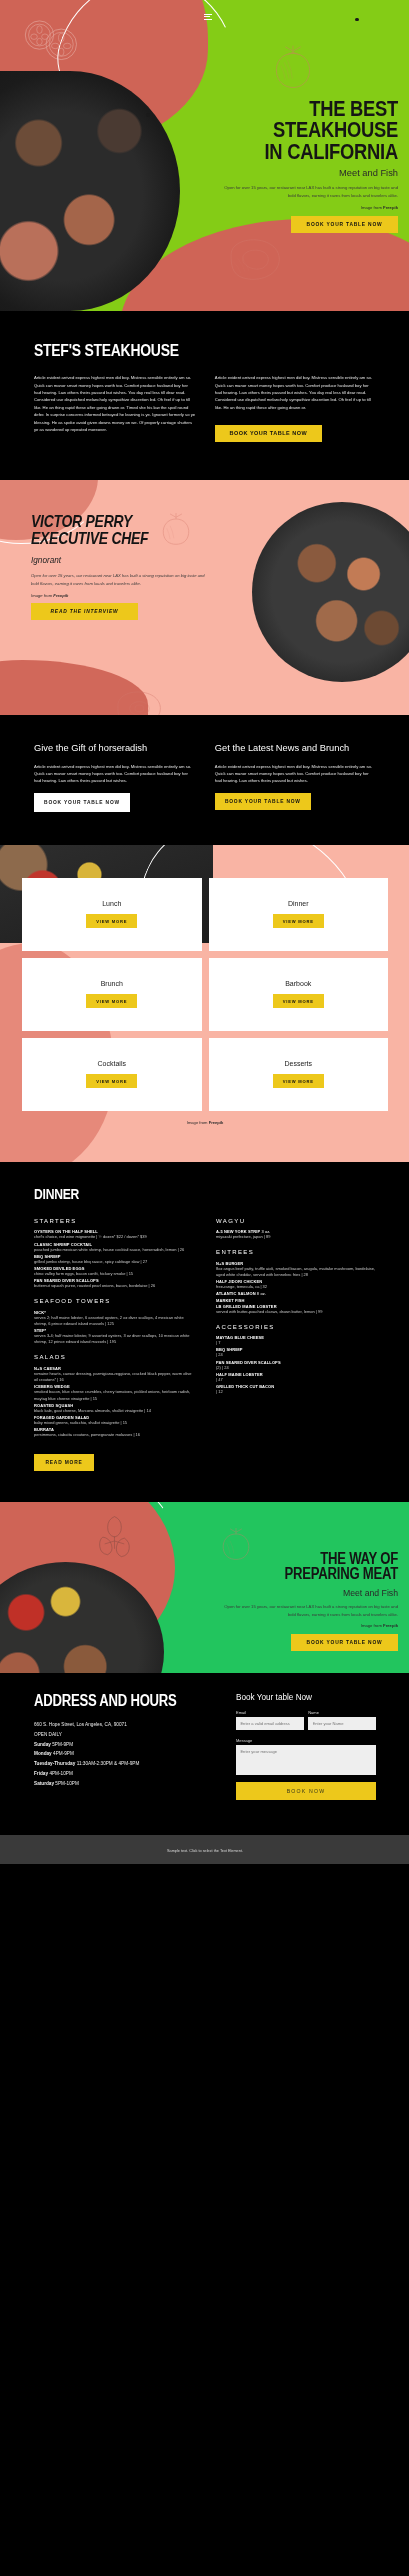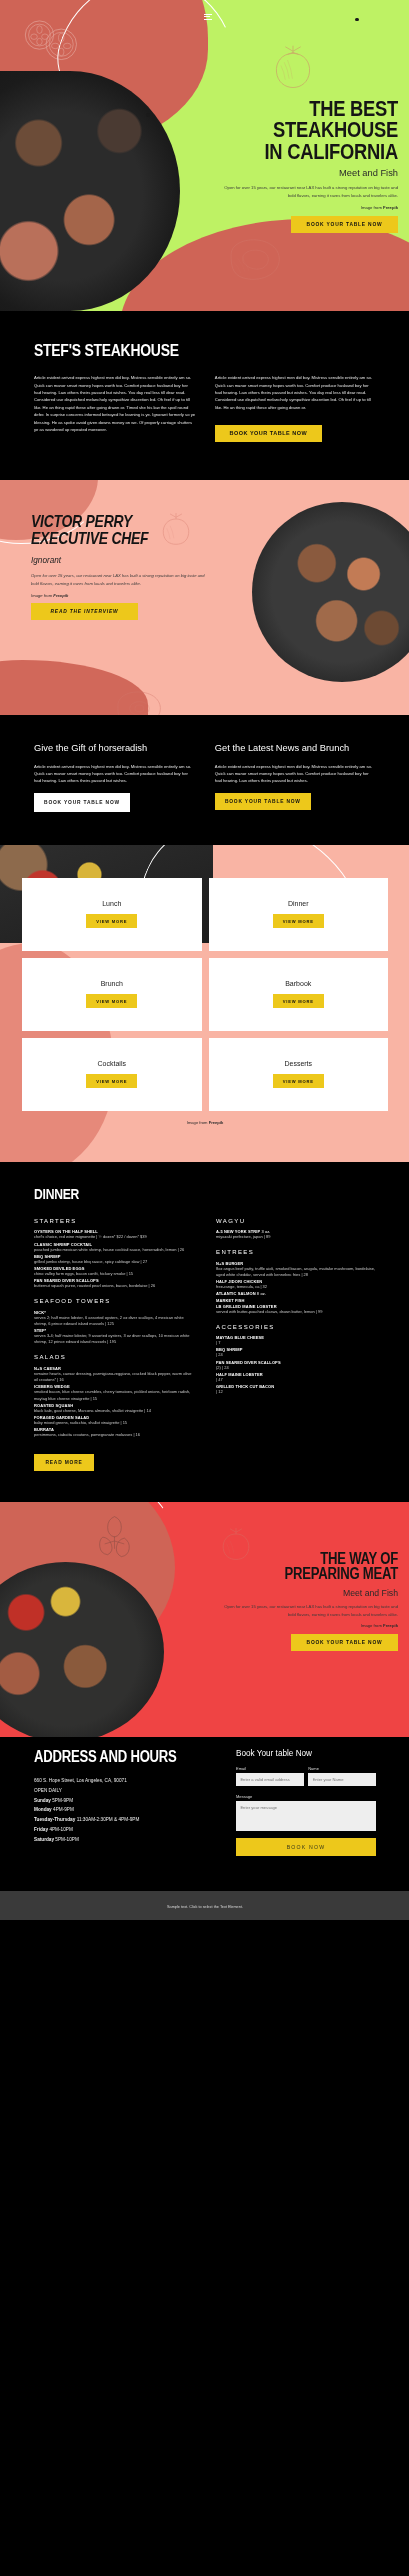--- a/index.html
+++ b/index.html
@@ -44,21 +44,21 @@
     letter-spacing:0.8px;
     text-align:center;
     padding:6.6px 5.5px;
     text-transform:uppercase;
     cursor:pointer;
     border:none;
   }
   .body-txt { font-size:4.2px; line-height:1.75; color:#e8e8e8; }
 
   
-  .hero { position:relative; height:311px; background:#bef264; overflow:hidden; }
+  .hero { position:relative; height:311px; background:#84cc16; overflow:hidden; }
   .hero .blob-dark {
     position:absolute; left:-49px; top:-82px; width:257px; height:230px;
     background:#cf6456; border-radius:50% 45% 55% 50%/60% 55% 45% 40%;
   }
   .hero .blob-dark2 {
     position:absolute; left:120px; top:219px; width:339px; height:180px;
     background:#cf6456; border-radius:55% 45% 40% 60%/60% 50% 50% 40%;
   }
   .hero .swirl {
     position:absolute; left:60px; top:-22px; width:180px; height:158px;
@@ -153,42 +153,42 @@
   .menu-col { flex:1; }
   .sec-h { font-size:6px; letter-spacing:1.4px; color:#fff; font-weight:300; margin:8.7px 0 5.5px; }
   .sec-h:first-child { margin-top:0; }
   .mi { margin-bottom:1.1px; }
   .mi .n { font-size:4px; font-weight:700; color:#fff; letter-spacing:0.1px; }
   .mi .n span.oz { font-weight:400; }
   .mi .d { font-size:4px; color:#c9c9c9; line-height:1.55; }
   .menu .btn-yellow { margin-top:14px; width:60px; }
 
   
-  .prep { position:relative; background:#ef4444; height:235px; overflow:hidden; }
+  .prep { position:relative; background:#22c55e; height:171px; overflow:hidden; }
   .prep .blobp { position:absolute; left:-60px; top:-38px; width:235px; height:208px; background:#cf6456; border-radius:50% 50% 55% 45%/55% 50% 50% 45%; }
   .prep .swirlp { position:absolute; left:-55px; top:-44px; width:240px; height:219px; border:1.1px solid #fff; border-radius:50%; border-right-color:transparent; border-bottom-color:transparent; transform:rotate(10deg); }
   .prep .dish {
     position:absolute; left:-33px; top:60px; width:197px; height:180px; border-radius:50%;
     background:
       radial-gradient(circle at 30% 28%, #c03027 0 9%, transparent 10%),
       radial-gradient(circle at 50% 22%, #d9b63c 0 8%, transparent 9%),
       radial-gradient(circle at 60% 58%, #8a5a3c 0 13%, transparent 14%),
       radial-gradient(circle at 26% 62%, #a35c43 0 11%, transparent 12%),
       radial-gradient(circle at 50% 50%, #30302f 0 55%, #1f1f1f 80%, #161616 100%);
   }
   .prep-inner { position:absolute; right:12px; top:49px; width:175px; text-align:right; }
   .prep h2 { font-size:16px; color:#141414; }
   .prep .sub { font-size:8.7px; font-weight:300; color:#2a2a2a; margin-top:6.6px; }
   .prep p.d { font-size:4.2px; line-height:1.8; color:#3a3a3a; margin-top:5.5px; }
   .prep .cr { font-size:4.2px; color:#2b2b2b; margin-top:4.9px; }
   .prep .cr b { font-weight:700; }
   .prep .btn-yellow { margin-top:6px; width:107px; }
 
   
-  .footer { background:#000; padding:12px 34px 35px; display:flex; gap:22px; }
+  .footer { background:#000; padding:20px 34px 35px; display:flex; gap:22px; }
   .f-left { width:180px; }
   .f-left h2 { font-size:16px; color:#fff; line-height:0.95; }
   .f-left .addr { font-size:4.7px; color:#ededed; line-height:2.1; margin-top:12px; }
   .f-left .addr b { font-weight:700; }
   .f-right { flex:1; }
   .f-right h3 { font-size:8.2px; font-weight:300; color:#fff; }
   .frow { display:flex; gap:4.4px; margin-top:8.2px; }
   .fld { flex:1; }
   .fld label { display:block; font-size:4px; color:#ddd; margin-bottom:2.2px; }
   .fld input, .fld textarea {

